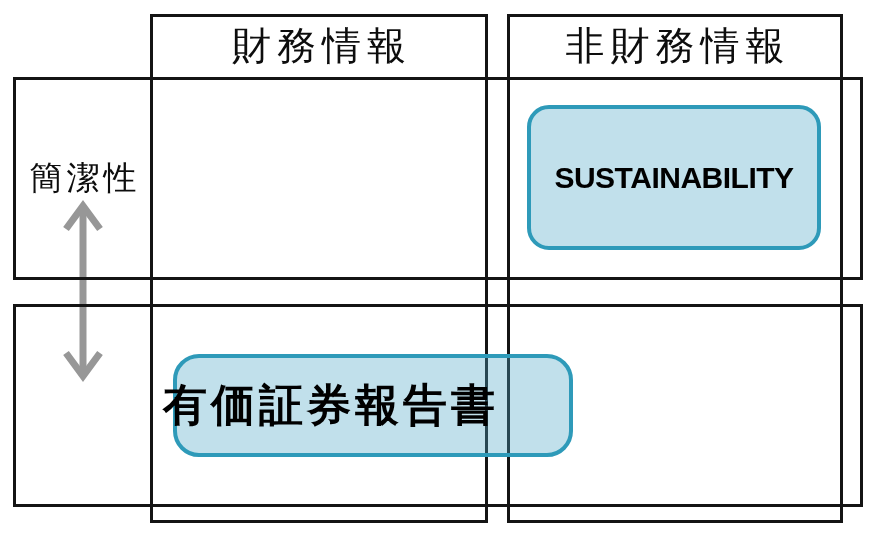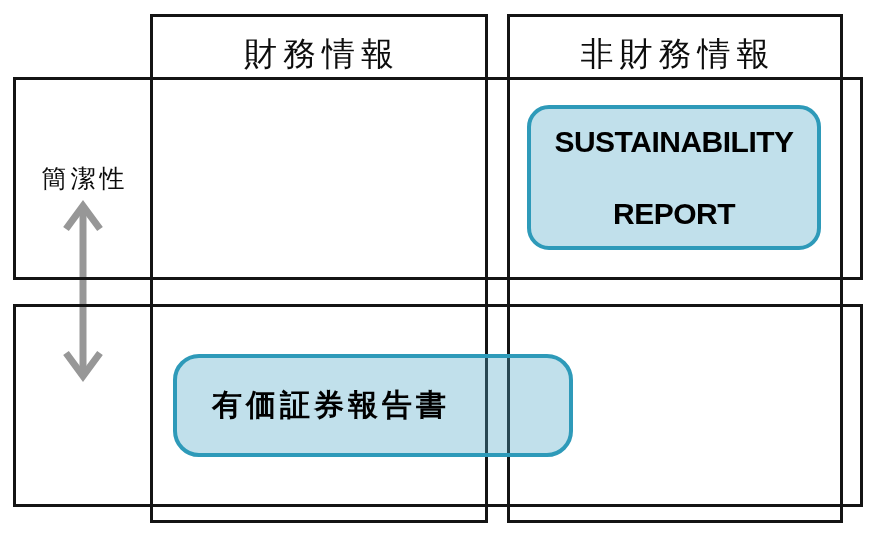--- a/index.html
+++ b/index.html
@@ -20,47 +20,47 @@
   .grid-box{
     position:absolute;border:3px solid var(--grid-color);background:transparent;z-index:2;
   }
   .col-left  {left:150px;top:14px;width:338px;height:509px;}
   .col-right {left:507px;top:14px;width:336px;height:509px;}
   .row-top   {left:13px;top:77px;width:850px;height:203px;}
   .row-bottom{left:13px;top:304px;width:850px;height:203px;}
 
   
   .col-header{
-    position:absolute;top:14px;height:63px;display:flex;align-items:flex-end;justify-content:center;
-    font-size:33px;letter-spacing:6px;text-indent:6px;z-index:5;white-space:nowrap;
+    position:absolute;top:14px;height:63px;display:flex;align-items:center;justify-content:center;
+    font-size:39px;letter-spacing:6px;text-indent:6px;z-index:5;white-space:nowrap;
   }
   .col-header.financial{left:150px;width:338px;}
   .col-header.non-financial{left:507px;width:336px;}
 
   
   .axis-label{
     position:absolute;left:13px;width:140px;height:56px;display:flex;align-items:center;justify-content:center;
-    font-size:25px;letter-spacing:4px;text-indent:4px;z-index:5;white-space:nowrap;
+    font-size:33px;letter-spacing:4px;text-indent:4px;z-index:5;white-space:nowrap;
   }
   .axis-label.concise{top:150px;}
   .axis-label.comprehensive{top:371px;}
 
   .axis-arrow{position:absolute;left:58px;top:198px;z-index:1;}
 
   
   .item-box{
     position:absolute;border:4px solid var(--box-border);background:var(--box-fill);
     border-radius:22px;display:flex;flex-direction:column;align-items:center;justify-content:center;
     font-weight:bold;color:#000;text-align:center;gap:28px;
   }
   .sustainability-box{left:527px;top:105px;width:294px;height:145px;z-index:3;
     font-size:30px;line-height:44px;letter-spacing:-0.5px;white-space:nowrap;}
   .yuho-box{left:173px;top:354px;width:400px;height:103px;z-index:3;border-radius:26px;
     flex-direction:row;justify-content:center;padding-right:84px;
-    font-size:30px;letter-spacing:4px;white-space:nowrap;}
+    font-size:44px;letter-spacing:4px;white-space:nowrap;}
   .corporate-box{left:530px;top:333px;width:290px;height:145px;z-index:4;
     font-size:28px;line-height:44px;letter-spacing:0.5px;white-space:nowrap;}
 </style>
 </head>
 <body>
 
 <div class="canvas">
 
   <svg class="axis-arrow" width="50" height="186" viewBox="0 0 50 186" aria-hidden="true">
     <line x1="25" y1="8" x2="25" y2="178" stroke="#979797" stroke-width="7"></line>
@@ -79,21 +79,20 @@
   <div class="col-header non-financial">
     <span>非財務情報</span>
   </div>
 
   <div class="axis-label concise">
     <span>簡潔性</span>
   </div>
 
   <div class="item-box sustainability-box">
     <span>SUSTAINABILITY</span>
-    <span>REPORT</span>
   </div>
 
   <div class="item-box yuho-box">
     <span>有価証券報告書</span>
   </div>
 
 
 </div>
 
 </body></html>

